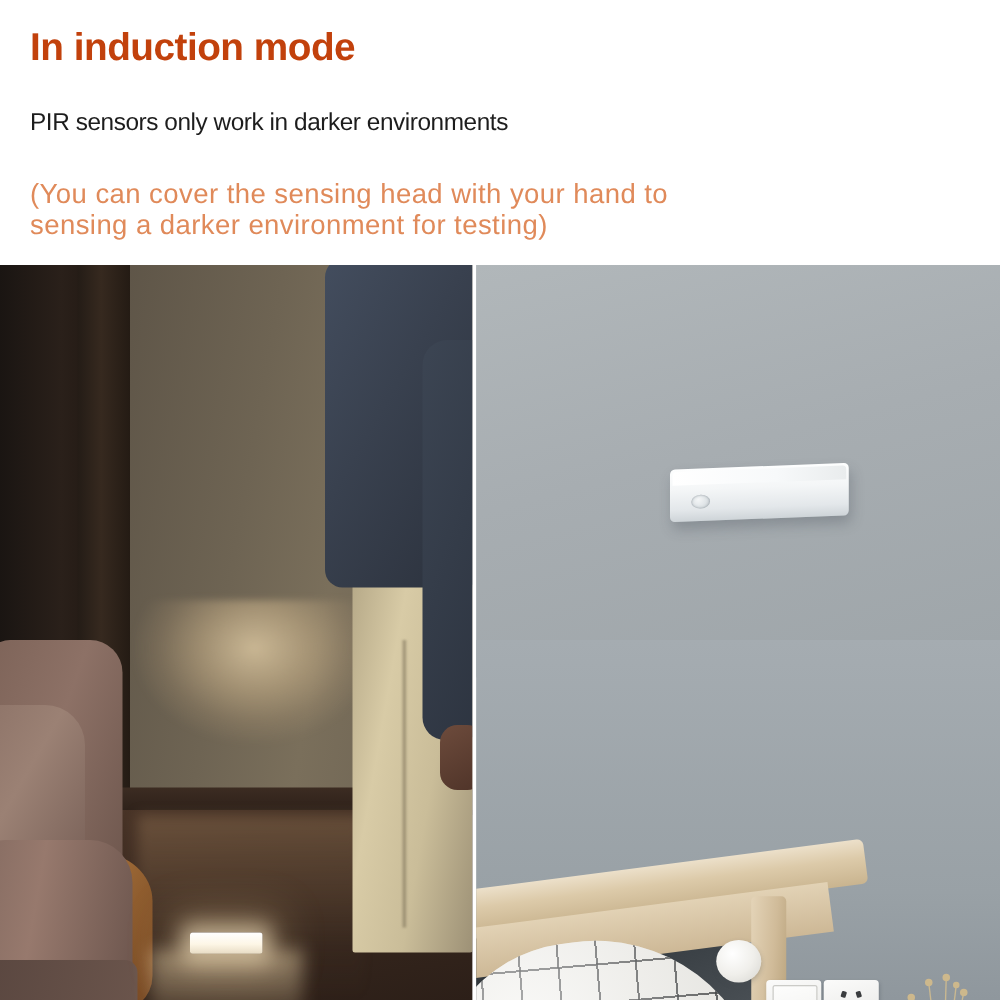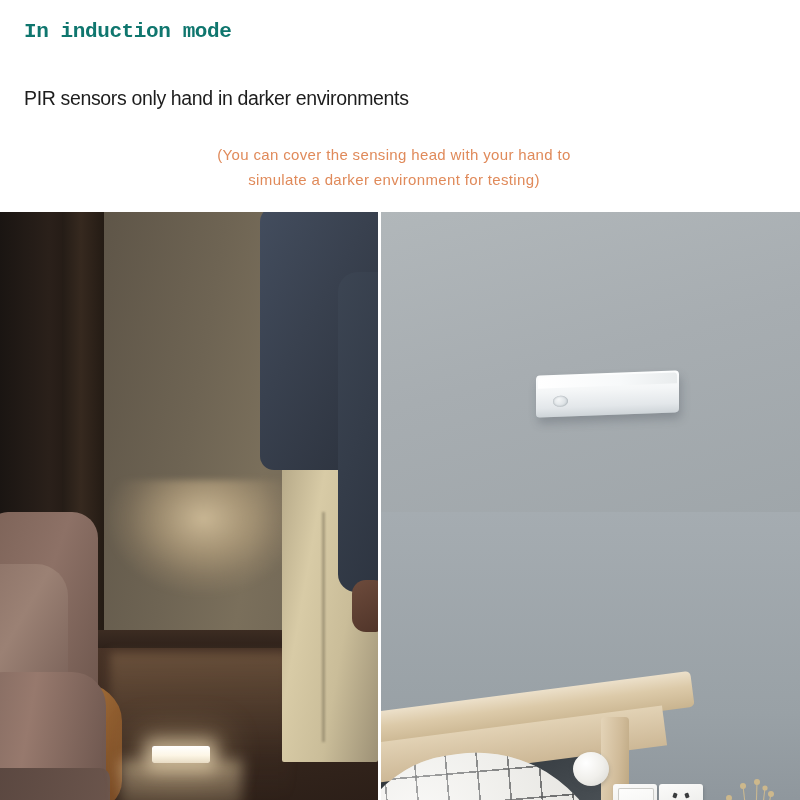--- a/index.html
+++ b/index.html
@@ -27,25 +27,25 @@
     position: absolute;
     left: 0; top: 0;
     width: 800px;
     height: 212px;
     background: #ffffff;
   }
   .title {
     position: absolute;
     left: 24px;
     top: 20px;
-    font-size: 21px;
+    font-size: 31px;
     font-weight: bold;
-    color: #0f766e;
+    color: #c2410c;
     letter-spacing: -0.4px;
-    font-family: Liberation Mono, monospace;
+    font-family: Liberation Sans, sans-serif;
   }
   .sub-block {
     position: absolute;
     left: 24px;
     top: 86px;
     width: 760px;
   }
   .subline {
     font-size: 19.5px;
     color: #1d1d1d;
@@ -53,25 +53,24 @@
     letter-spacing: -0.35px;
     white-space: nowrap;
   }
   .note-block {
     position: absolute;
     left: 24px;
     top: 142px;
     width: 740px;
   }
   .noteline {
-    font-size: 15px;
+    font-size: 22px;
     line-height: 25px;
     letter-spacing: 0.35px;
     white-space: nowrap;
-    text-align: center;
   }
 
   
   .photos {
     position: absolute;
     left: 0; top: 212px;
     width: 800px;
     height: 588px;
     overflow: hidden;
   }
@@ -377,26 +376,26 @@
 </style>
 </head>
 <body>
 
 <div id="page">
 
   <div class="header">
     <div class="title">In induction mode</div>
 
     <div class="sub-block">
-      <div class="subline">PIR sensors only hand in darker environments</div>
+      <div class="subline">PIR sensors only work in darker environments</div>
     </div>
 
     <div class="note-block">
       <div class="noteline" style="color:#e08a5a">(You can cover the sensing head with your hand to</div>
-      <div class="noteline" style="color:#e08a5a">simulate a darker environment for testing)</div>
+      <div class="noteline" style="color:#e08a5a">sensing a darker environment for testing)</div>
     </div>
   </div>
 
   <div class="photos">
 
     <div class="panel panel-left">
       <div class="l-wall"></div>
       <div class="l-wall-glow"></div>
       <div class="l-curtain-dark"></div>
       <div class="l-curtain-left"></div>

